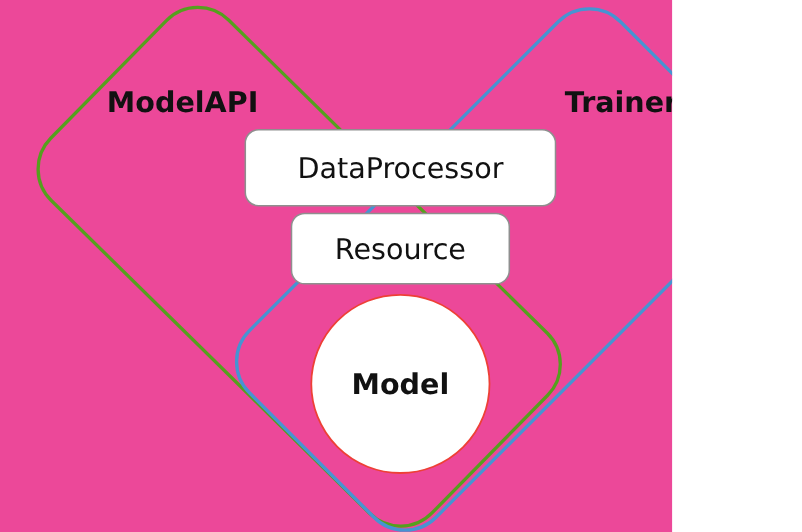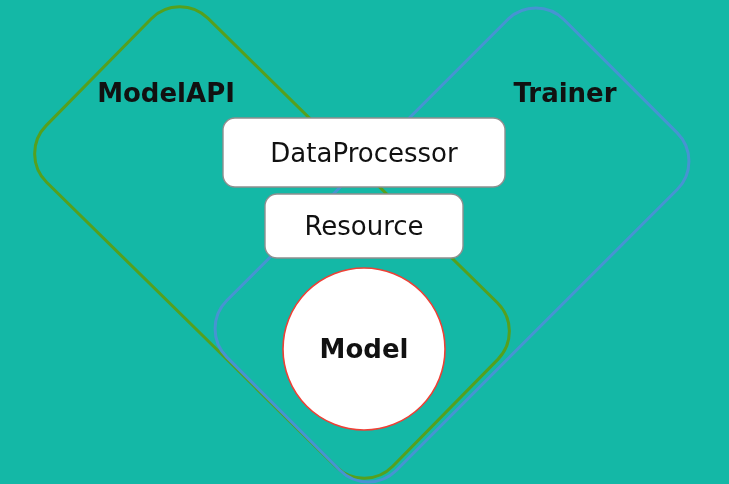--- a/index.html
+++ b/index.html
@@ -3,23 +3,23 @@
 <meta charset="utf-8">
 <style>
   html, body {
     margin: 0;
     padding: 0;
     background: #ffffff;
     font-family: "DejaVu Sans", "Liberation Sans", sans-serif;
   }
   .stage {
     position: relative;
-    width: 729px;
+    width: 611px;
     height: 484px;
-    background: #14b8a6;
+    background: #ec4899;
     overflow: hidden;
   }
   svg { display: block; }
   .set-outline {
     fill: none;
     stroke-width: 3;
   }
   .node-box {
     fill: #ffffff;
     stroke-width: 1.4;

